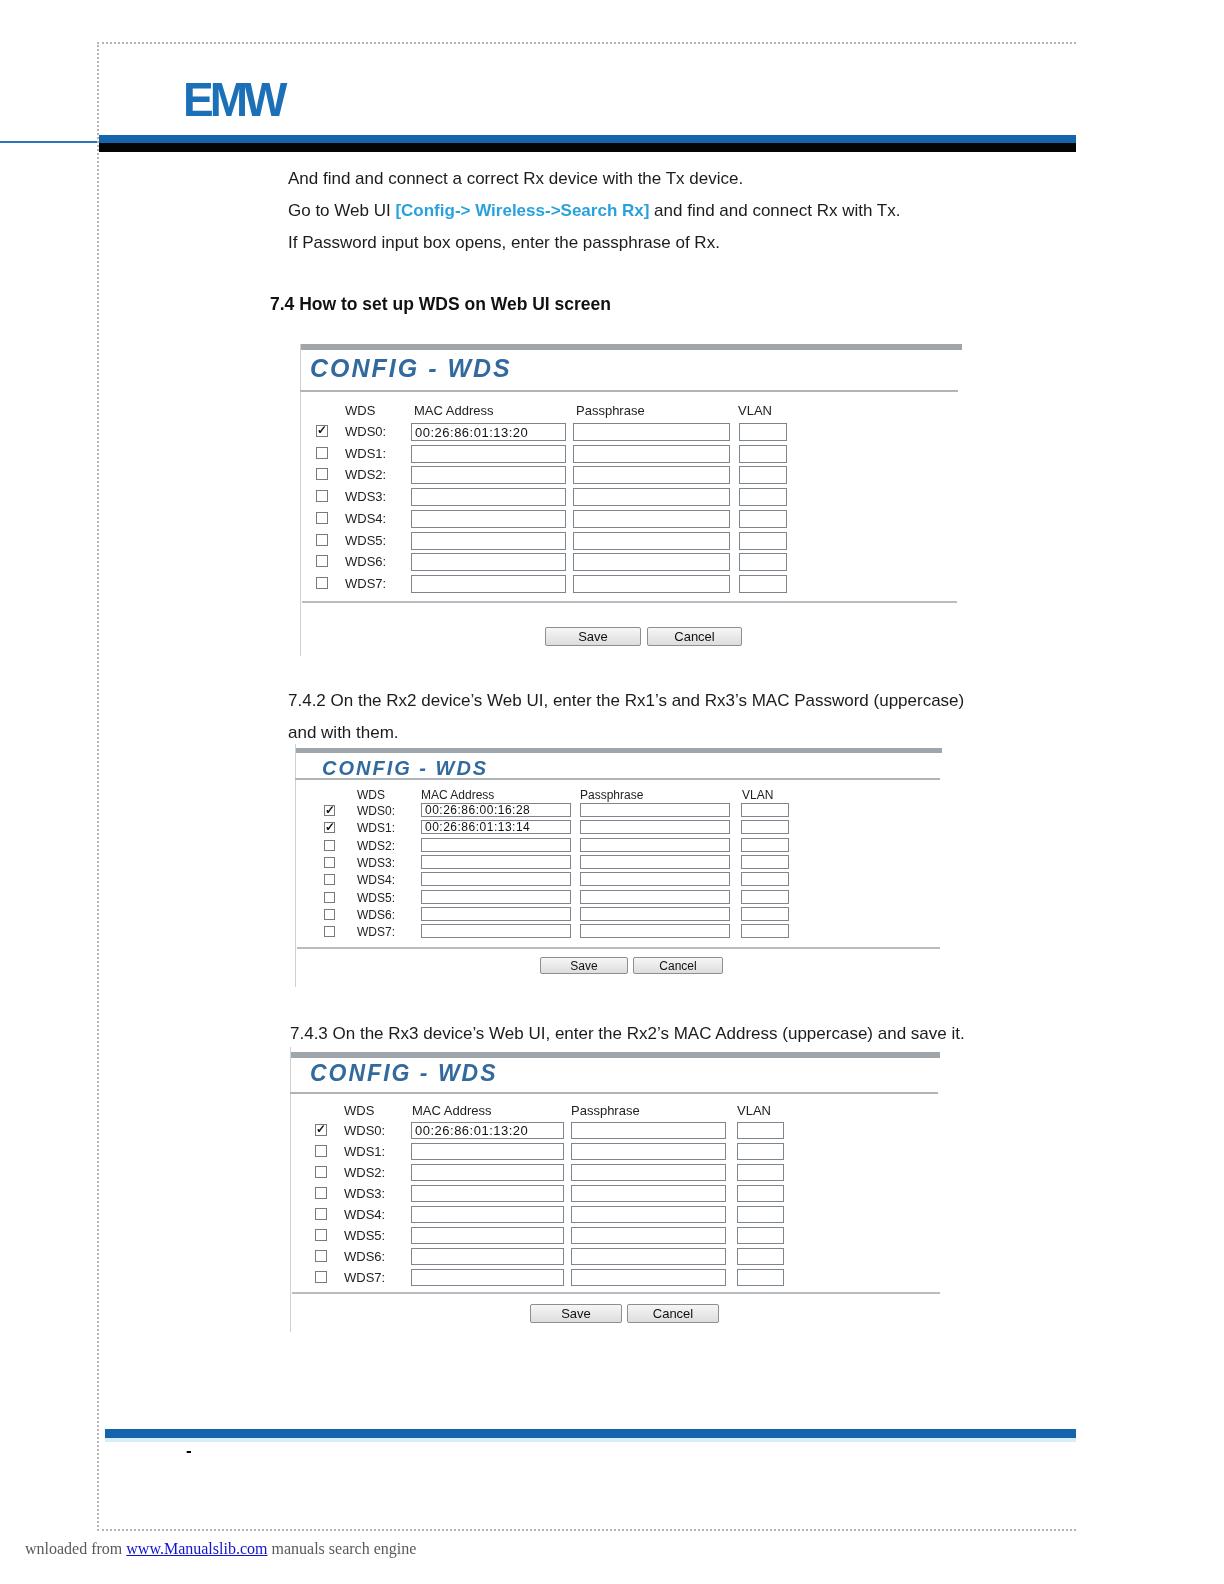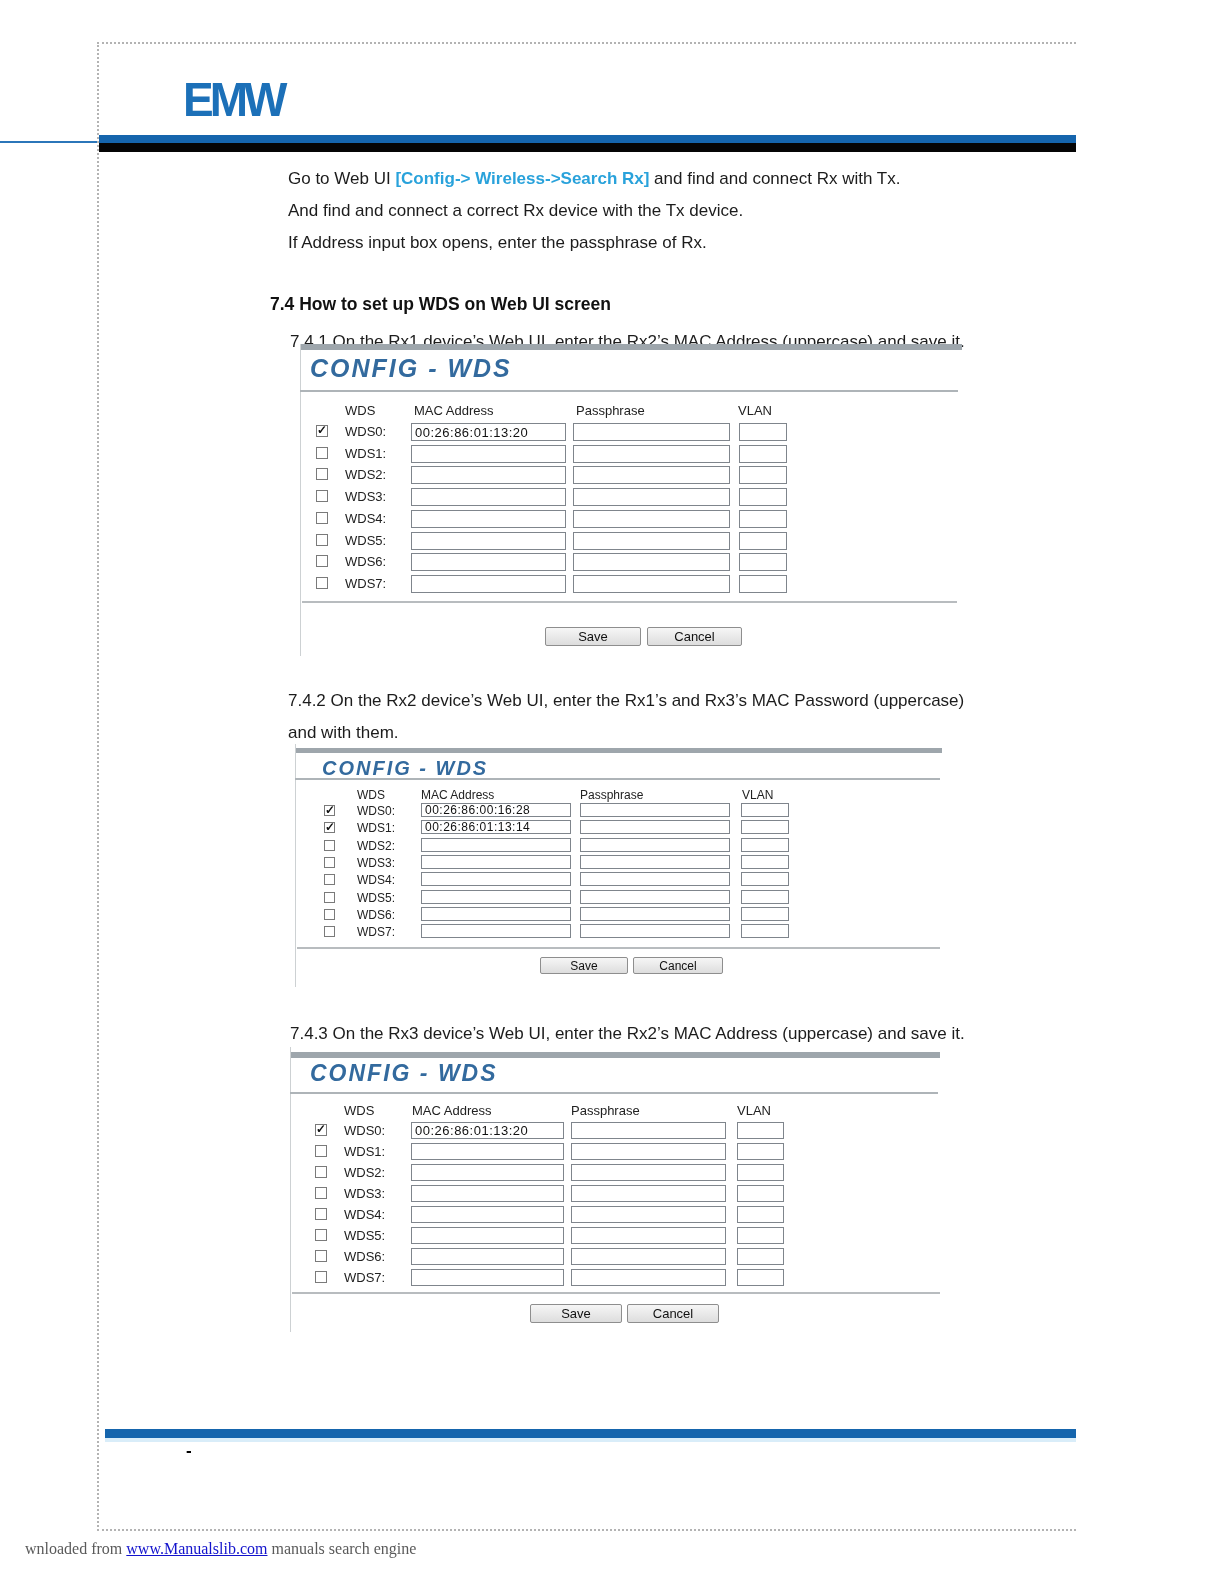--- a/index.html
+++ b/index.html
@@ -105,28 +105,27 @@
   <div class="page-frame"></div>
 
   <div class="logo">EMW</div>
 
   <div class="bar-blue-top"></div>
   <div class="bar-black-top"></div>
   <div class="rule-left"></div>
   <div class="rule-right"></div>
 
   <div class="intro">
+    <div>And find and connect a correct Rx device with the Tx device.</div>
     <div><span>Go to Web UI </span><span class="cyan">[Config-&gt; Wireless-&gt;Search Rx]</span><span> and find and connect Rx with Tx.</span></div>
-    <div>And find and connect a correct Rx device with the Tx device.</div>
-    <div>If Address input box opens, enter the passphrase of Rx.</div>
+    <div>If Password input box opens, enter the passphrase of Rx.</div>
   </div>
 
   <div class="heading74">7.4 How to set up WDS on Web UI screen</div>
 
-  <div class="step step741">7.4.1 On the Rx1 device’s Web UI, enter the Rx2’s MAC Address (uppercase) and save it.</div>
 
   <div class="step step742">
     <div>7.4.2 On the Rx2 device’s Web UI, enter the Rx1’s and Rx3’s MAC Password (uppercase)</div>
     <div>and with them.</div>
   </div>
 
   <div class="step step743">7.4.3 On the Rx3 device’s Web UI, enter the Rx2’s MAC Address (uppercase) and save it.</div>
 
   <div class="wds-form f1">
     <div class="topbar"></div>

